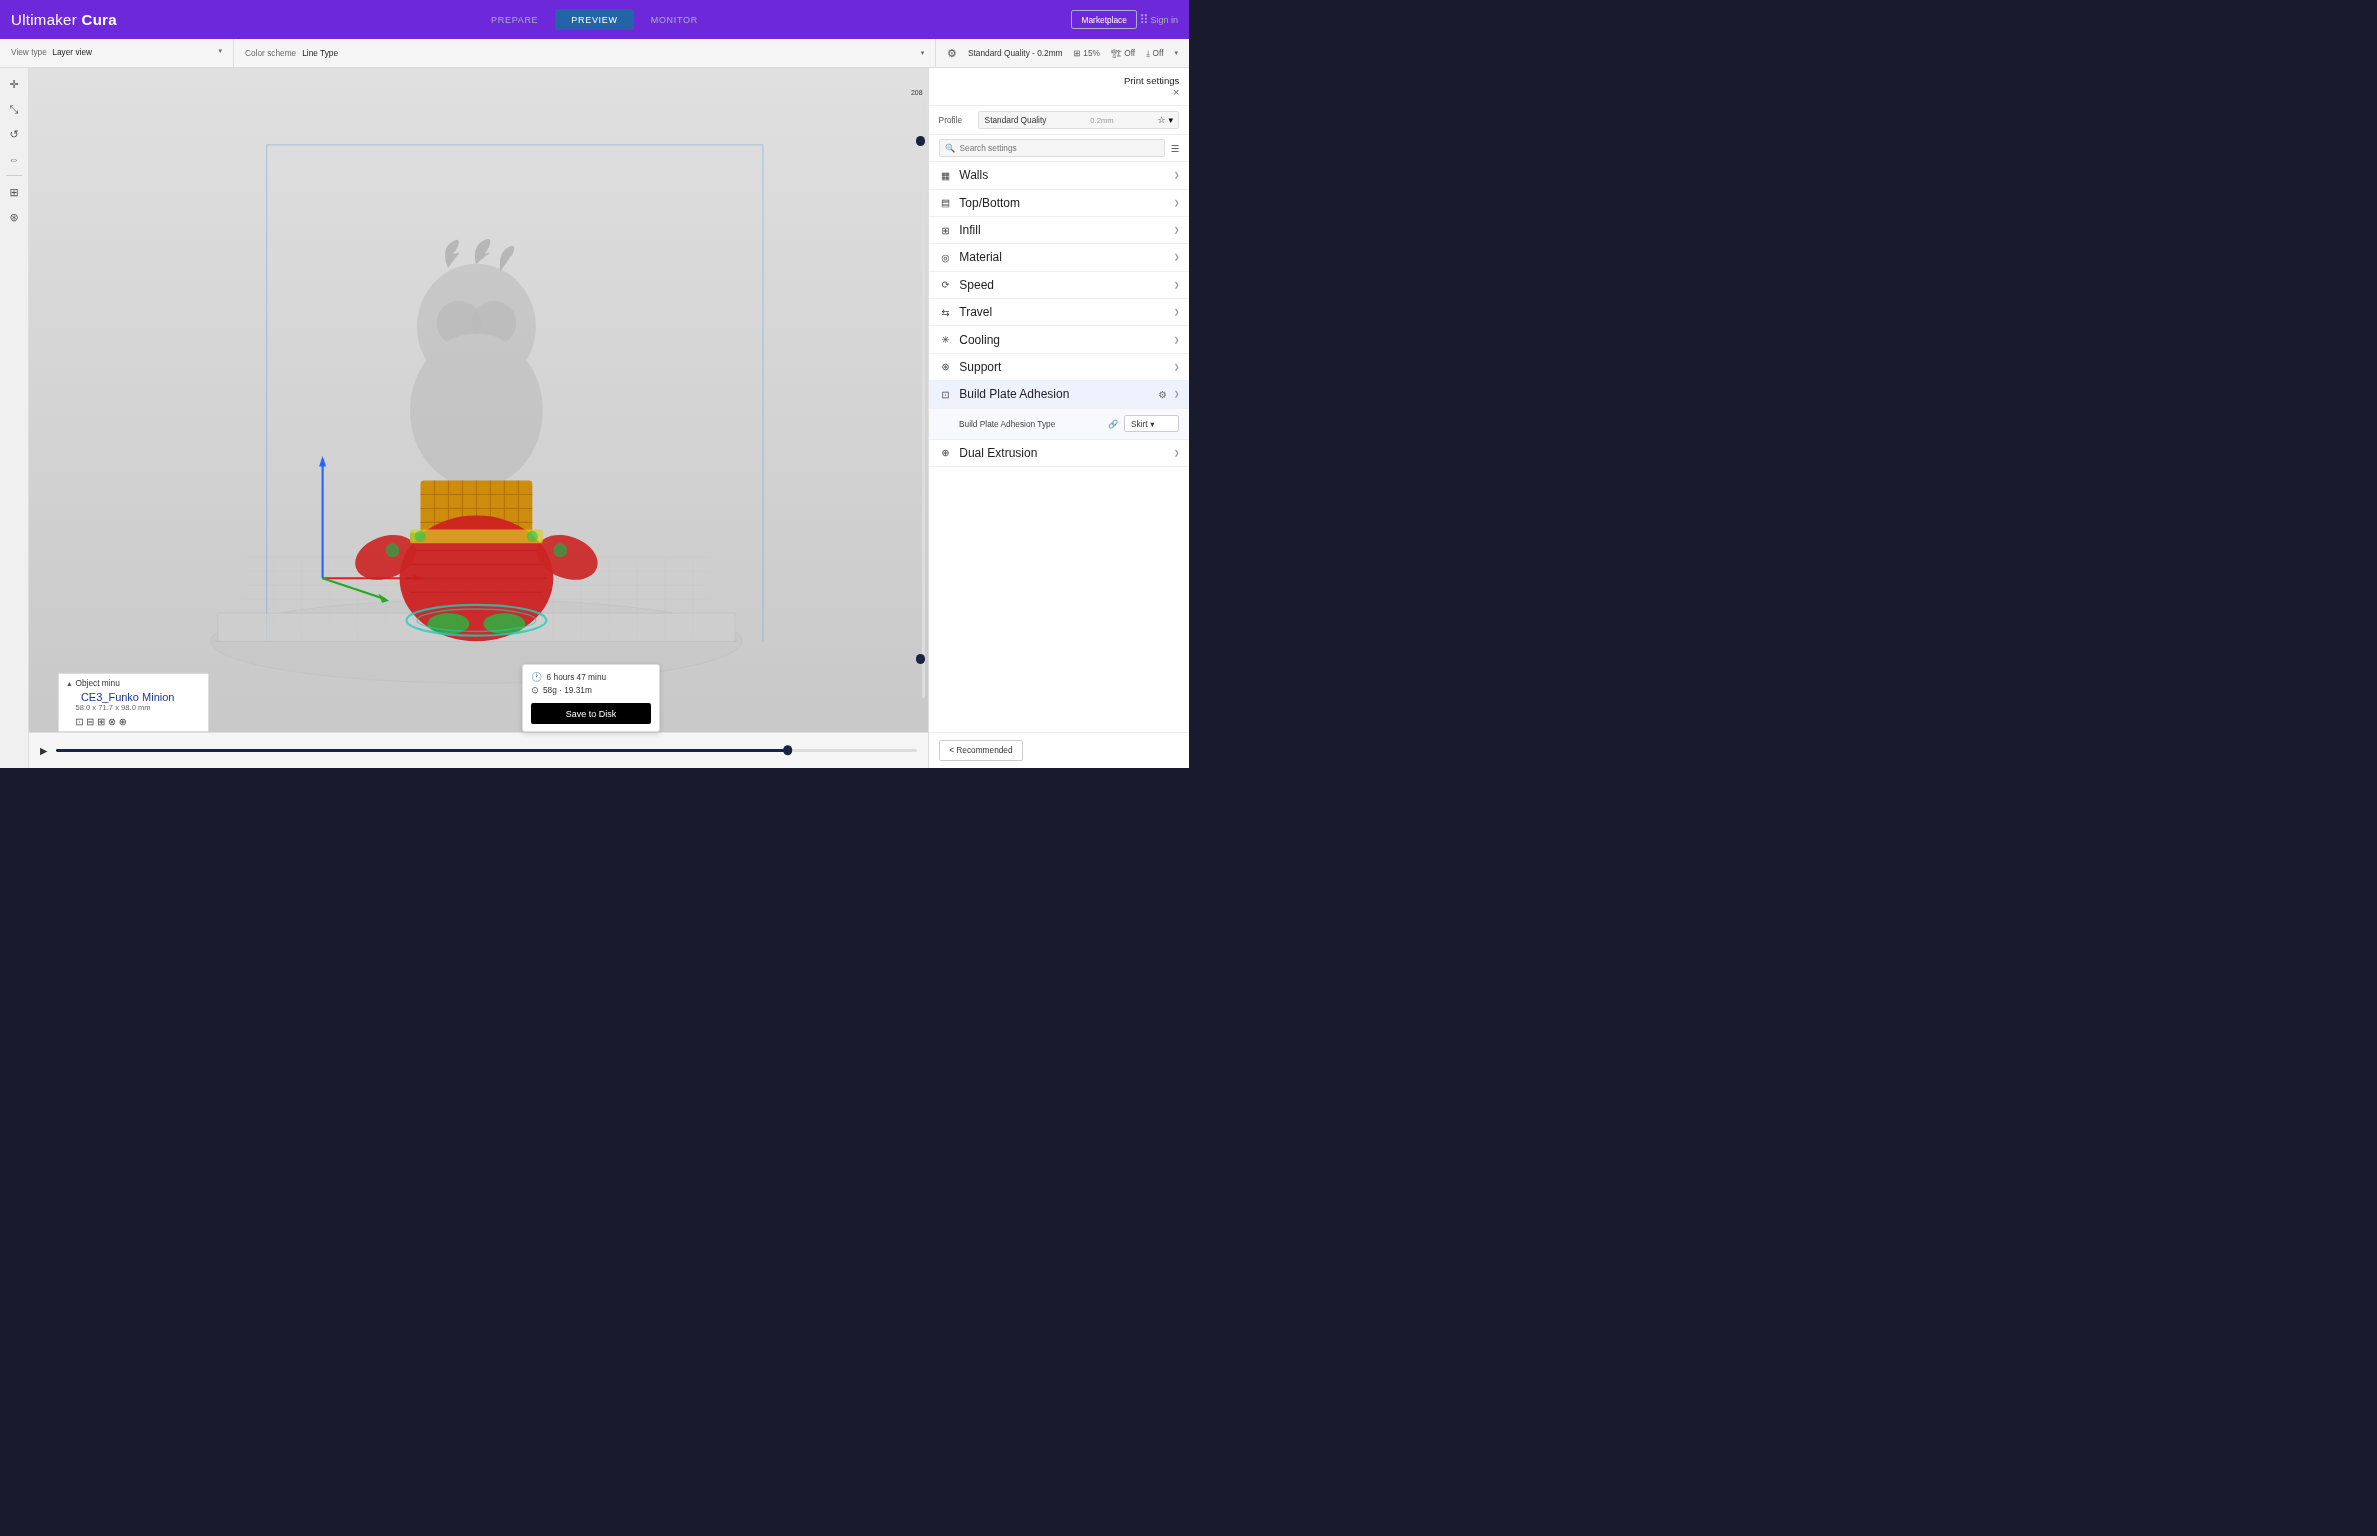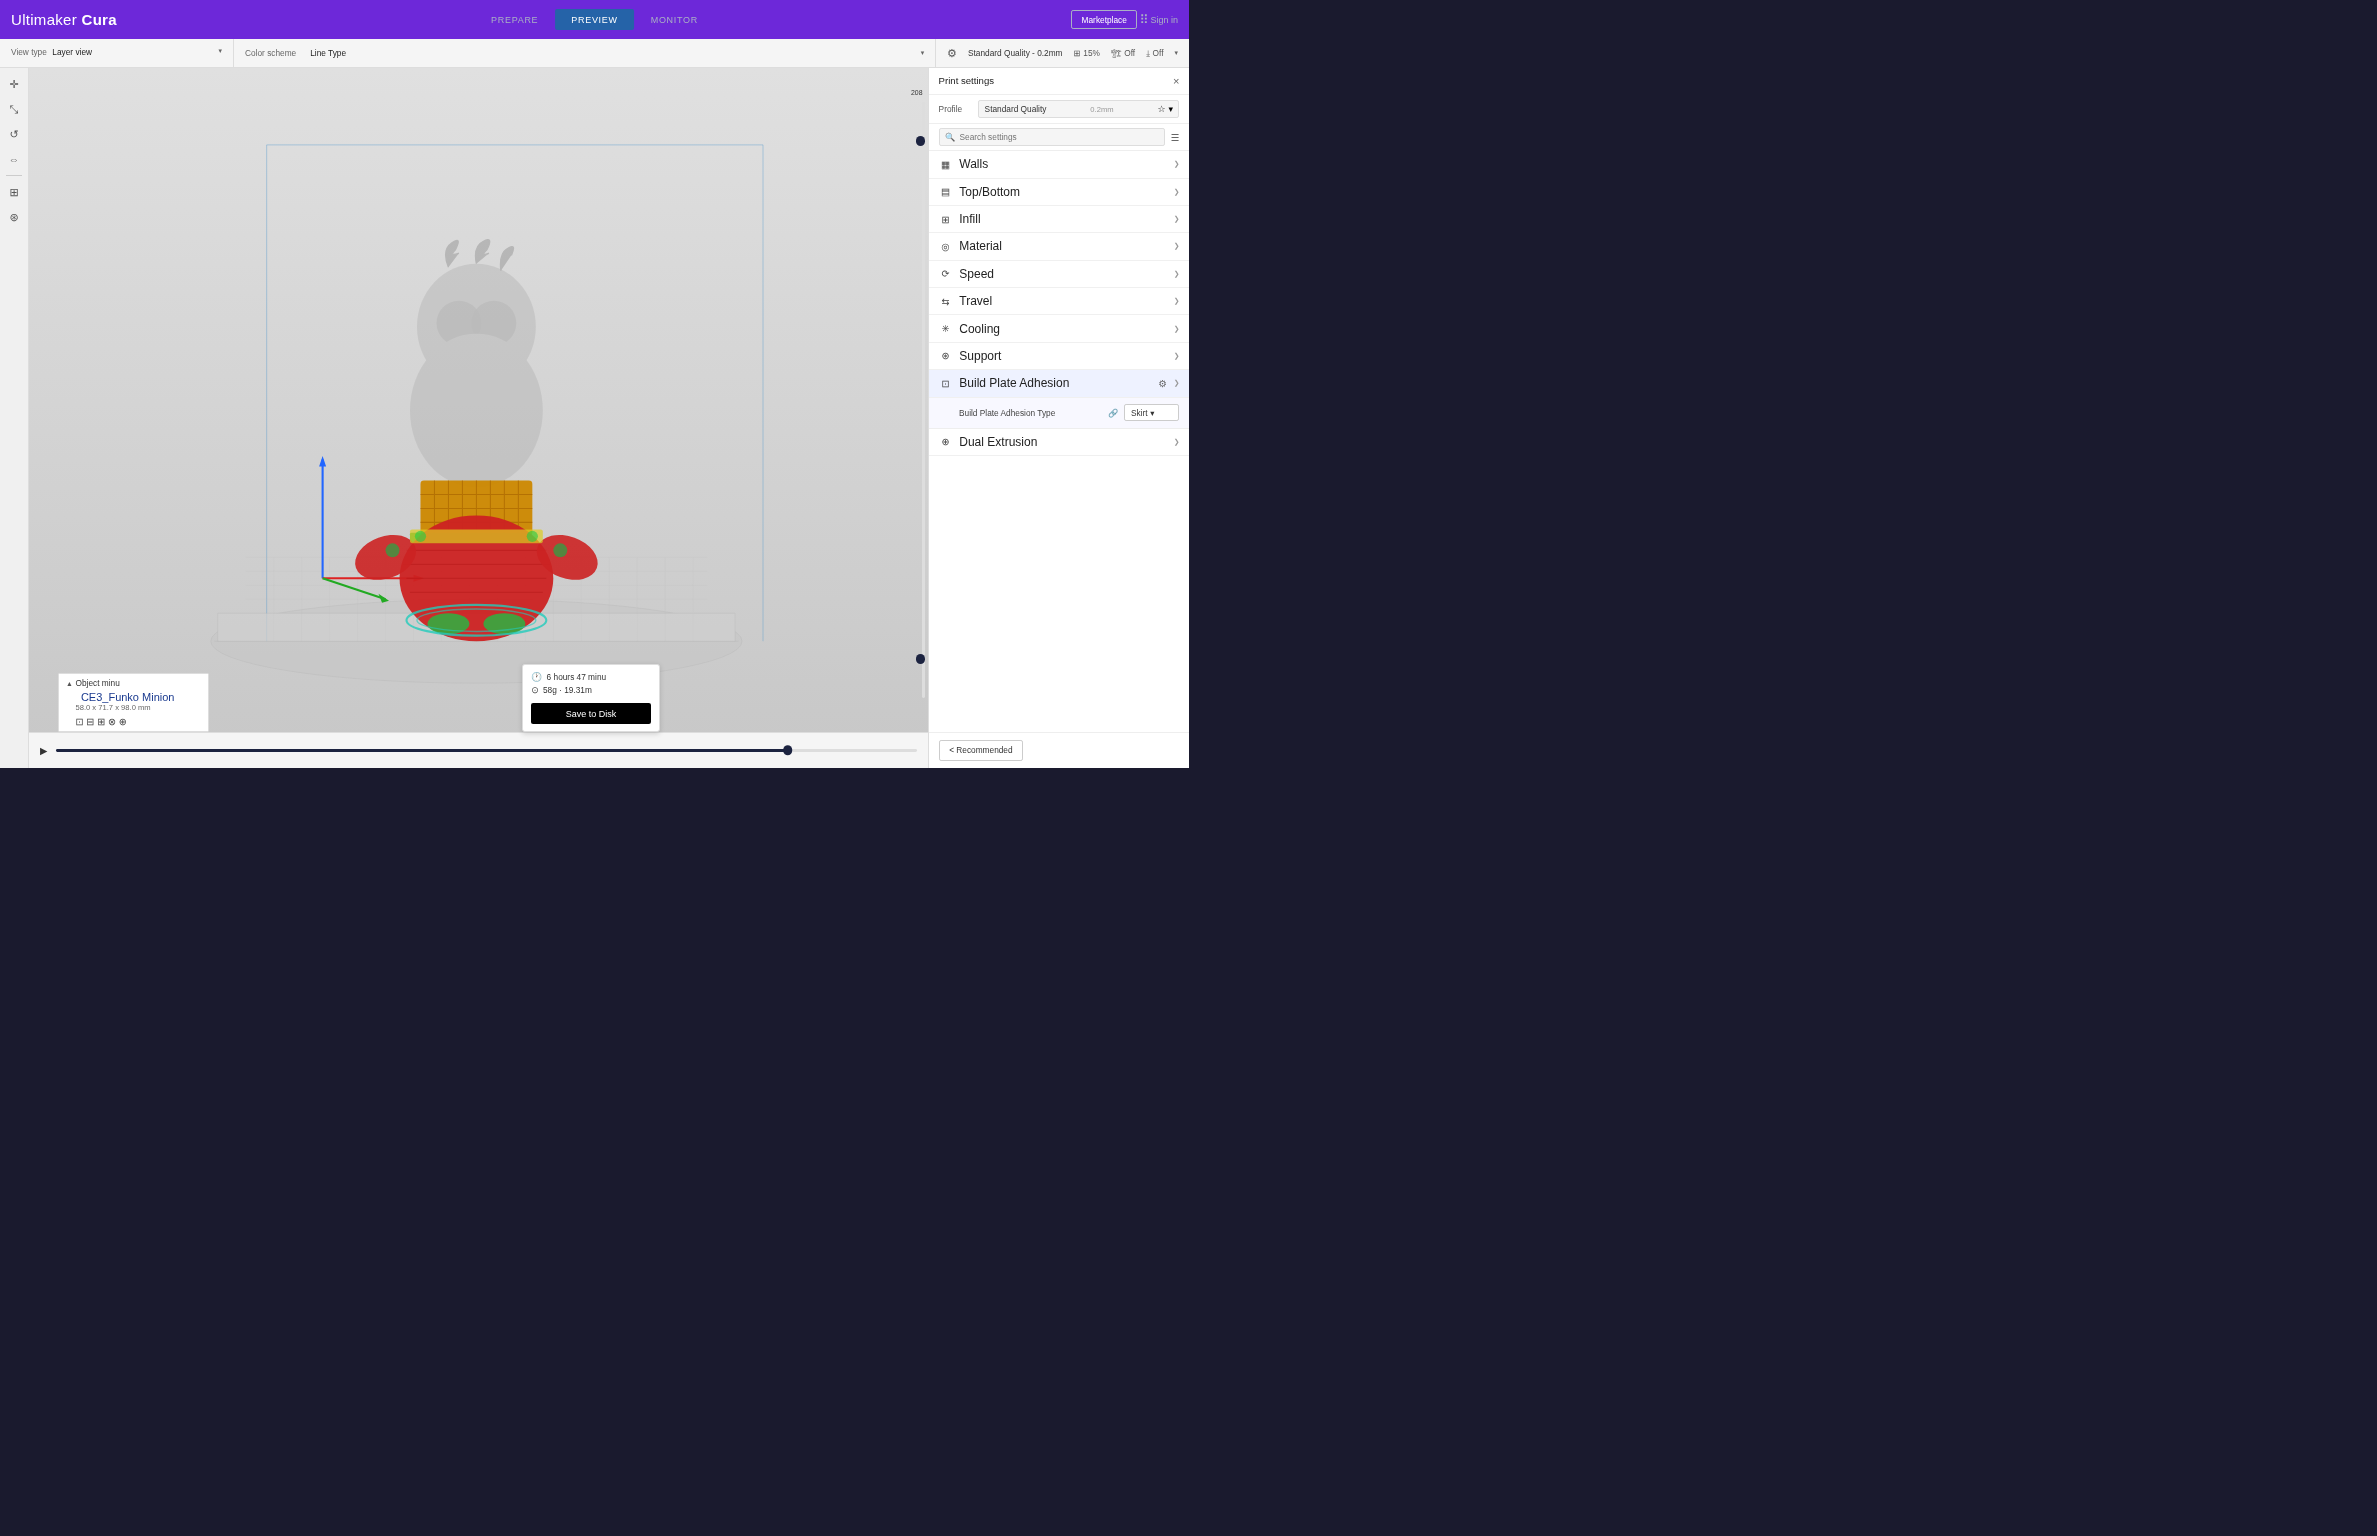--- a/index.html
+++ b/index.html
@@ -86,21 +86,21 @@
       border-right: 0.7px solid #ddd;
       height: 100%;
     }
     .toolbar-label { color: #666; font-size: 8.3px; }
     .toolbar-value { color: #222; font-size: 8.3px; font-weight: 500; flex: 1; }
     .toolbar-arrow { color: #666; font-size: 6.9px; }
     .toolbar-mid {
       display: flex;
       align-items: center;
       padding: 0 11px;
-      gap: 14px;
+      gap: 6px;
       flex: 1;
       height: 100%;
       border-right: 0.7px solid #ddd;
       justify-content: space-between;
     }
     .toolbar-right {
       display: flex;
       align-items: center;
       padding: 0 11px;
       gap: 11px;
@@ -260,24 +260,25 @@
     .print-settings {
       width: 261px;
       background: white;
       border-left: 0.7px solid #ddd;
       display: flex;
       flex-direction: column;
       position: relative;
     }
     .panel-header {
       display: flex;
-      align-items: flex-start;
+      align-items: flex-end;
       justify-content: space-between;
       padding: 6.9px 9.6px;
       border-bottom: 0.7px solid #eee;
+      flex-direction: column;
     }
     .panel-title {
       font-size: 9.6px;
       font-weight: 500;
       color: #222;
     }
     .panel-close {
       font-size: 11px;
       color: #666;
       cursor: pointer;

